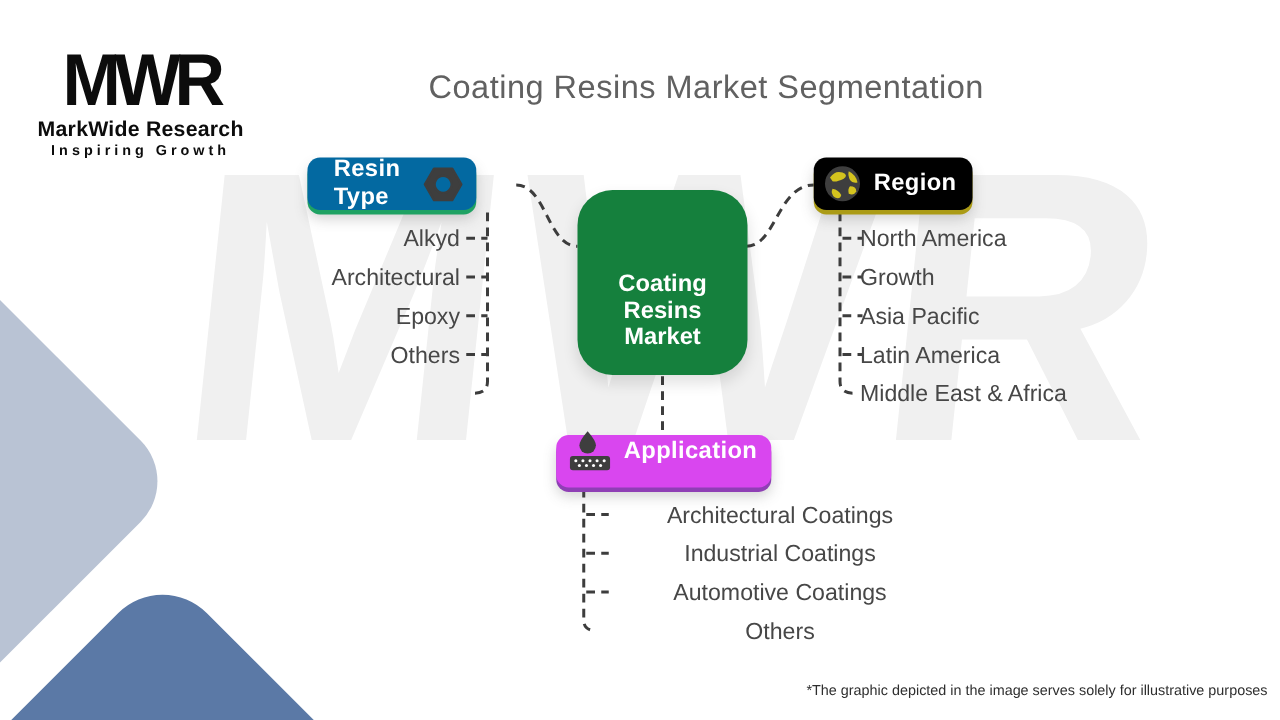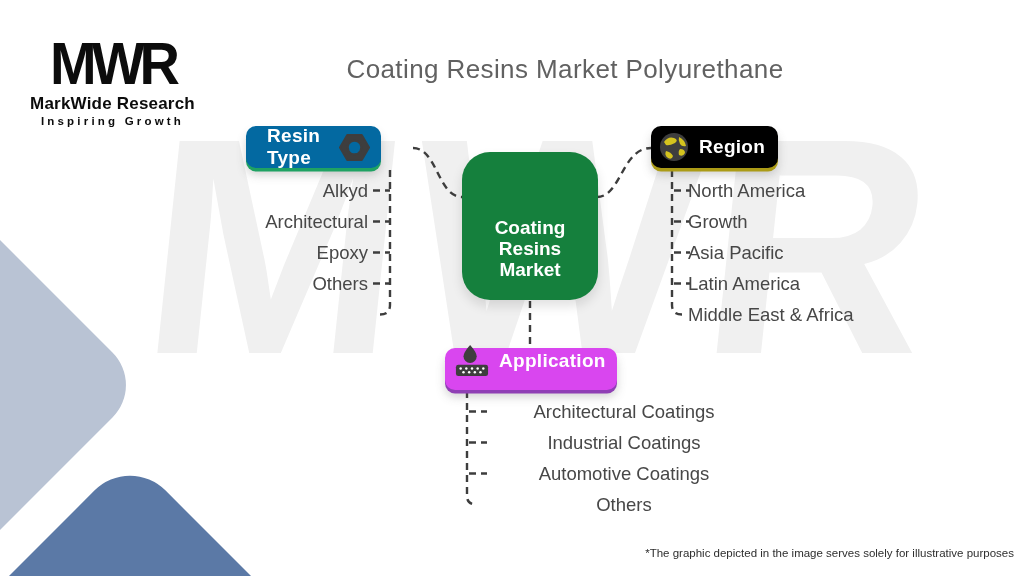--- a/index.html
+++ b/index.html
@@ -87,21 +87,21 @@
     <rect width="300" height="300" rx="46" fill="#b9c3d4" transform="translate(145,385) rotate(135)"></rect>
     <rect width="340" height="340" rx="50" fill="#5b79a6" transform="translate(130,455) rotate(45)"></rect>
   </svg>
 
   <div class="logo">
     <div class="logo-mark">MWR</div>
     <div class="logo-name">MarkWide Research</div>
     <div class="logo-tagline">Inspiring Growth</div>
   </div>
 
-  <h1 class="title">Coating Resins Market Polyurethane</h1>
+  <h1 class="title">Coating Resins Market Segmentation</h1>
 
   <svg class="connectors" width="1024" height="576" viewBox="0 0 1024 576" aria-hidden="true">
 
     <path d="M413,148 C437,148 438,197 462,197"></path>
     <path d="M597,197 C621,197 622,148 651,148"></path>
     <path d="M530,301 L530,346"></path>
 
     <path d="M390,170 L390,305 Q390,314.5 380,314.5"></path>
     <path d="M373,190.5 L390,190.5"></path>
     <path d="M373,221.5 L390,221.5"></path>

